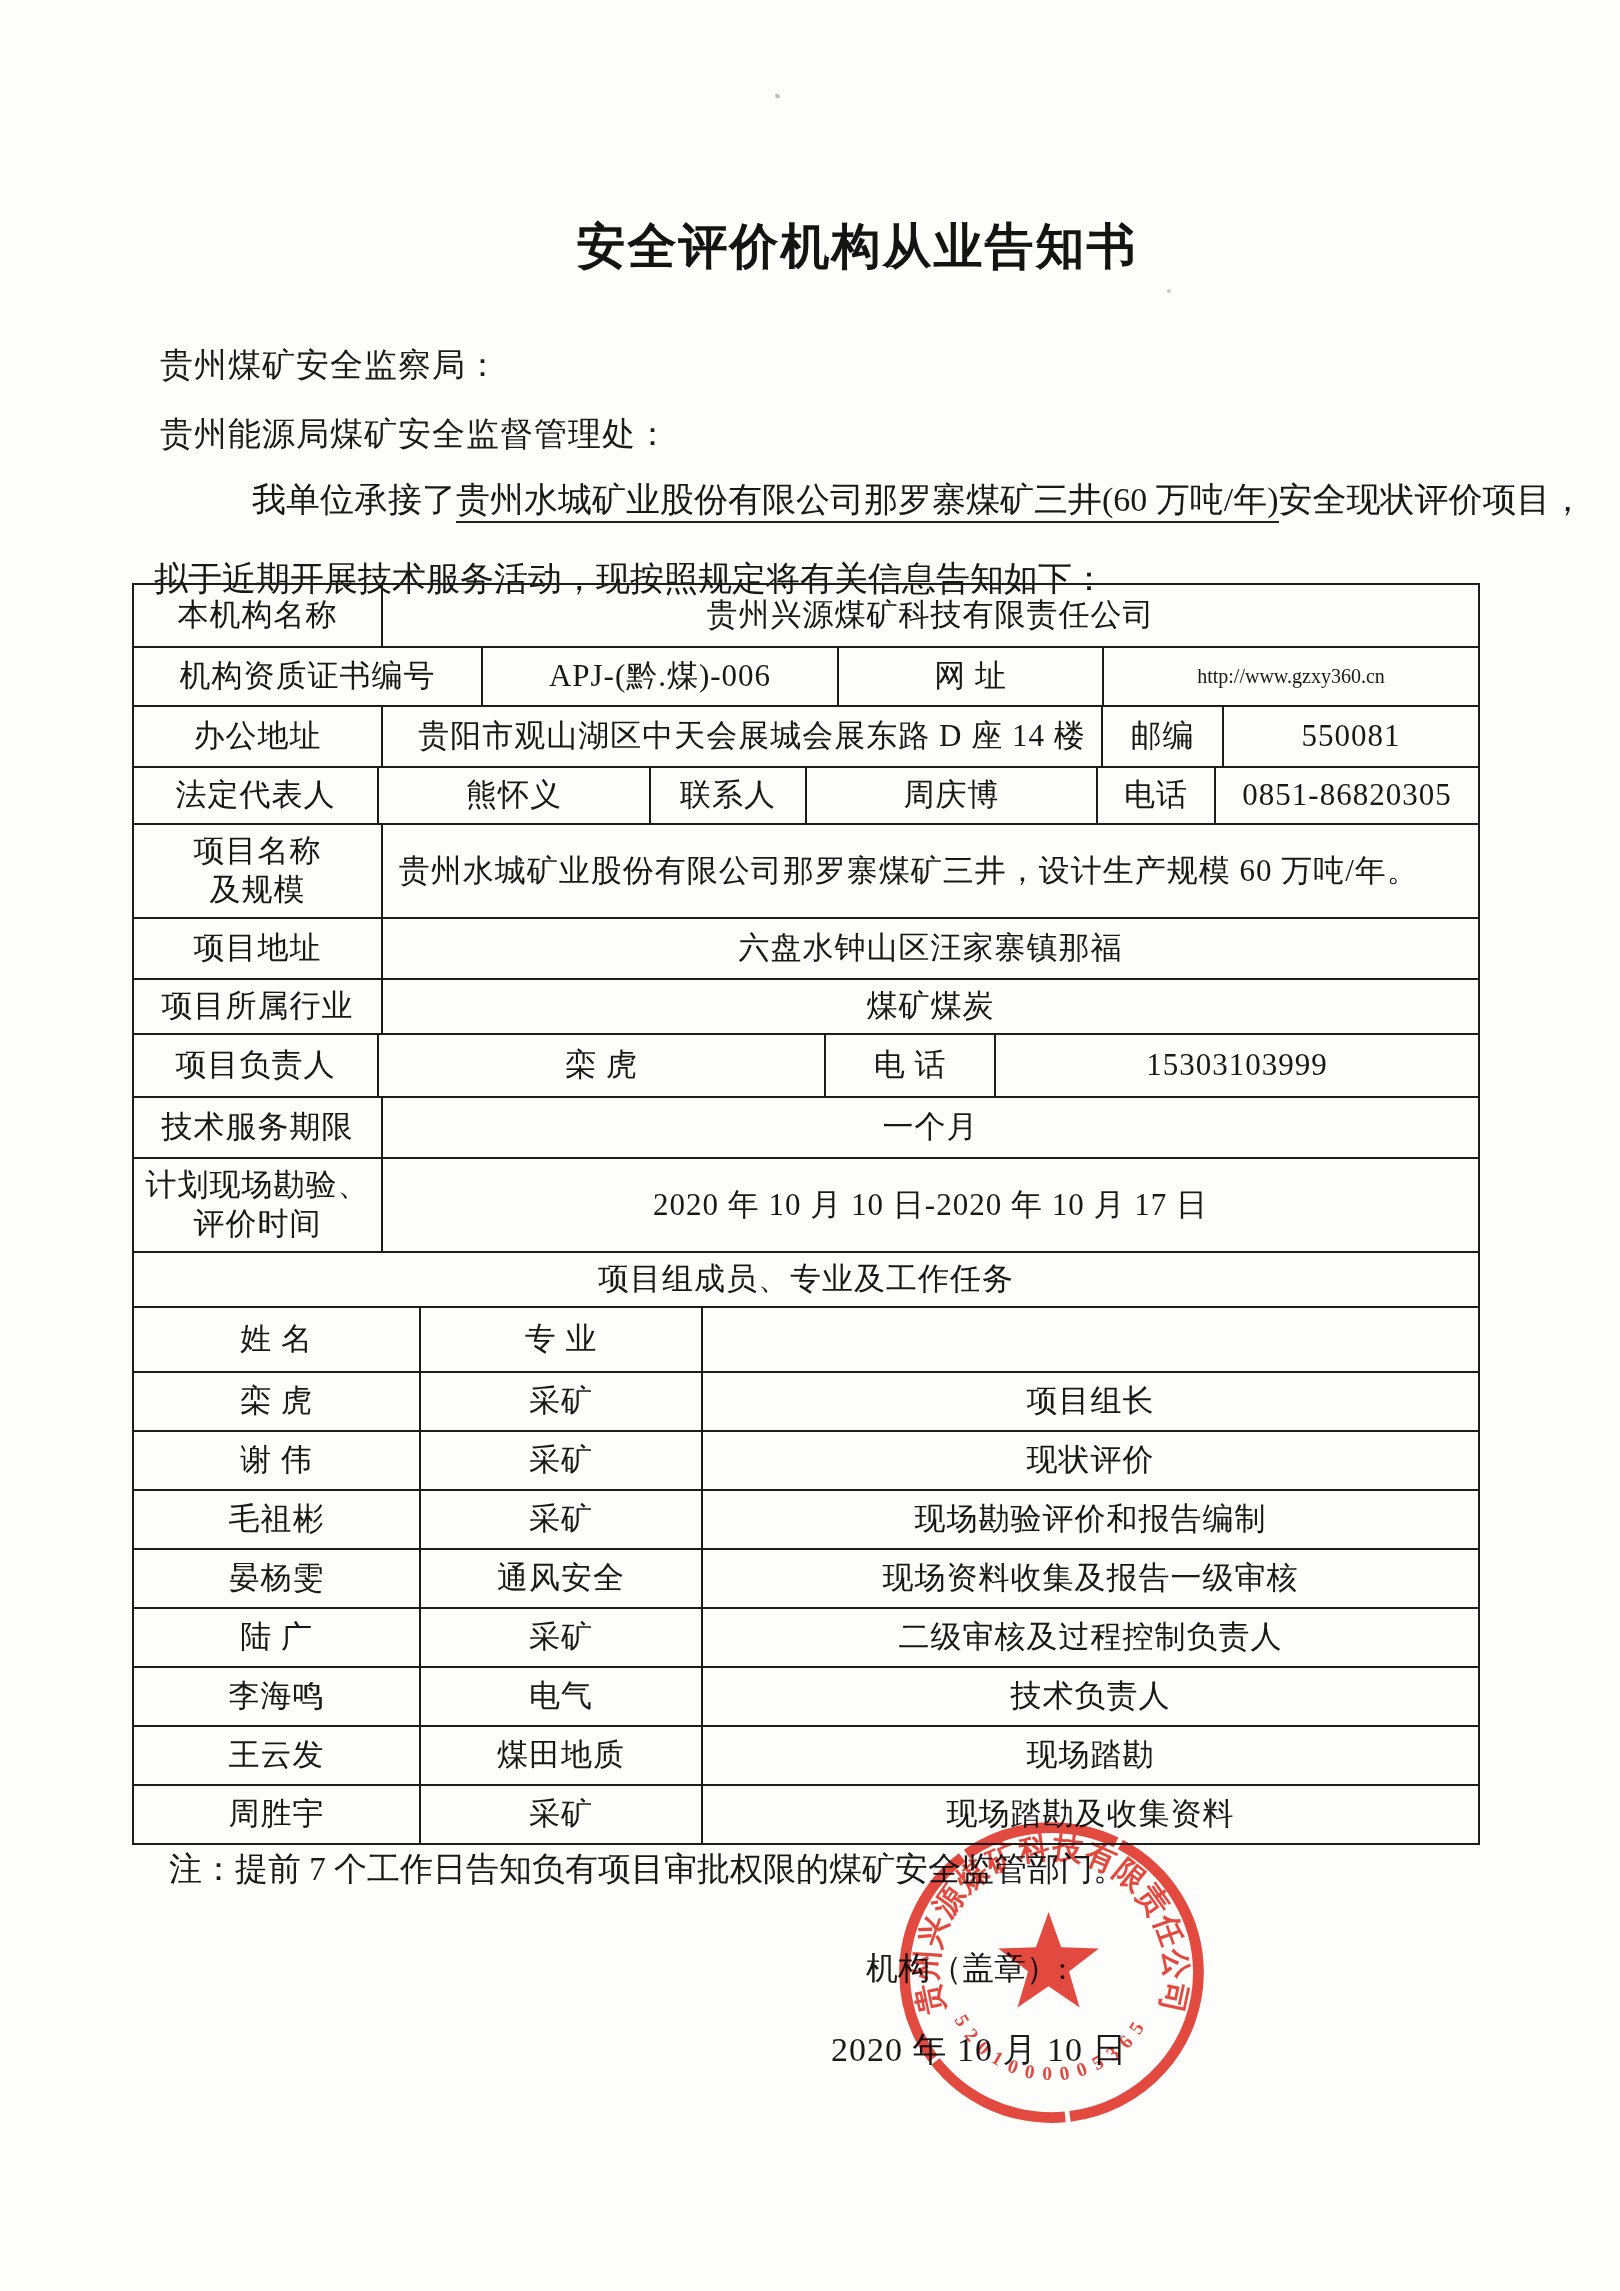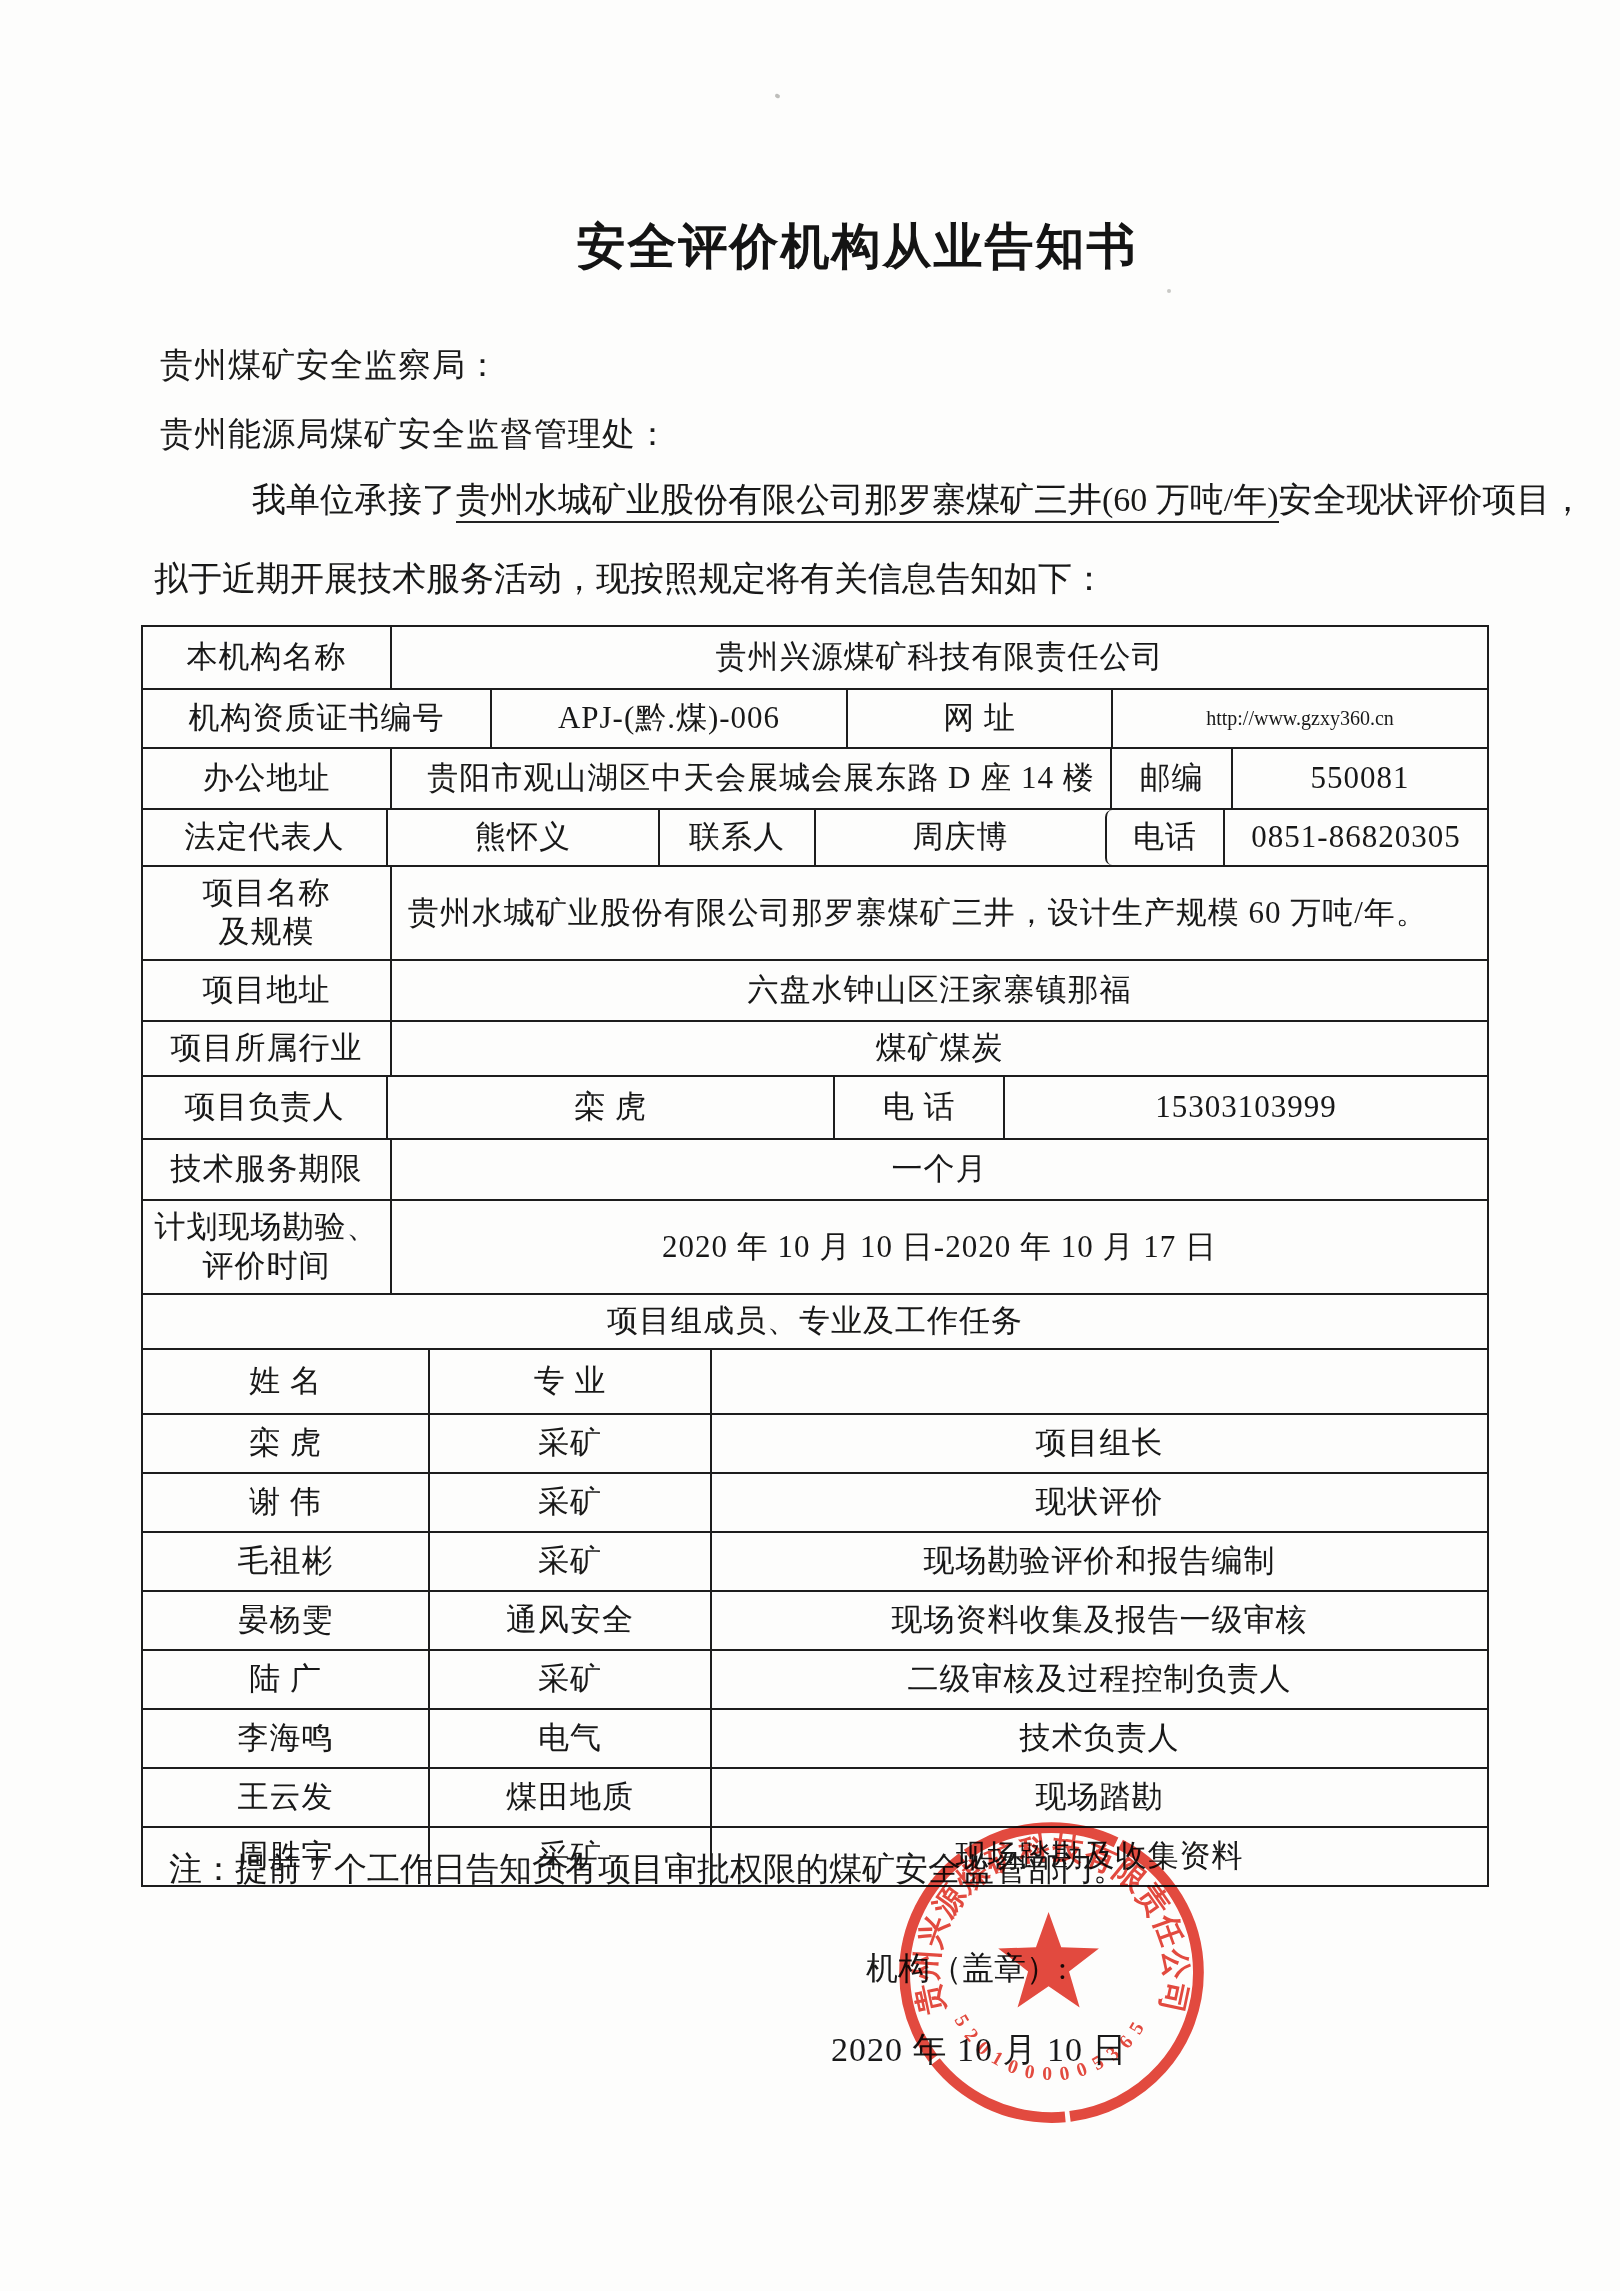--- a/index.html
+++ b/index.html
@@ -17,22 +17,22 @@
   .salutation{position:absolute;left:160px;font-size:33px;letter-spacing:1px;white-space:nowrap;}
   .sal1{top:343px;}
   .sal2{top:412px;}
   .intro-line{position:absolute;font-size:34px;white-space:nowrap;color:#181818;}
   .intro1{top:477px;left:252px;}
   .intro2{top:543px;left:154px;margin-top:13px;}
   .u{border-bottom:2.9px solid #222;padding-bottom:2.9px;}
 
   
   .tbl{
-    position:absolute;left:141px;top:583px;width:1348px;
-    border:2.9px solid #1d1d1d;box-sizing:border-box;background:transparent;margin-top:42px;
+    position:absolute;left:132px;top:583px;width:1348px;
+    border:2.9px solid #1d1d1d;box-sizing:border-box;background:transparent;
   }
   .trow{display:flex;box-sizing:border-box;border-top:2.9px solid #1d1d1d;}
   .trow:first-child{border-top:none;}
   .tc{
     box-sizing:border-box;border-left:2px solid #1d1d1d;
     display:flex;align-items:center;justify-content:center;
     font-size:31px;letter-spacing:1px;text-align:center;color:#181818;
     line-height:1.25;
   }
   .tc:first-child{border-left:none;}
@@ -88,21 +88,21 @@
     <div class="tc" style="width:720px;padding-left:20px;">贵阳市观山湖区中天会展城会展东路 D 座 14 楼</div>
     <div class="tc" style="width:121px;">邮编</div>
     <div class="tc grow">550081</div>
   </div>
 
   <div class="trow h58">
     <div class="tc" style="width:243px;">法定代表人</div>
     <div class="tc" style="width:272px;">熊怀义</div>
     <div class="tc" style="width:156px;">联系人</div>
     <div class="tc" style="width:291px;">周庆博</div>
-    <div class="tc" style="width:118px;border-radius:7px;">电话</div>
+    <div class="tc" style="width:118px;">电话</div>
     <div class="tc grow">0851-86820305</div>
   </div>
 
   <div class="trow h96">
     <div class="tc col" style="width:247px;">
       <span class="ln">项目名称</span>
       <span class="ln">及规模</span>
     </div>
     <div class="tc grow left">贵州水城矿业股份有限公司那罗寨煤矿三井，设计生产规模 60 万吨/年。</div>
   </div>

